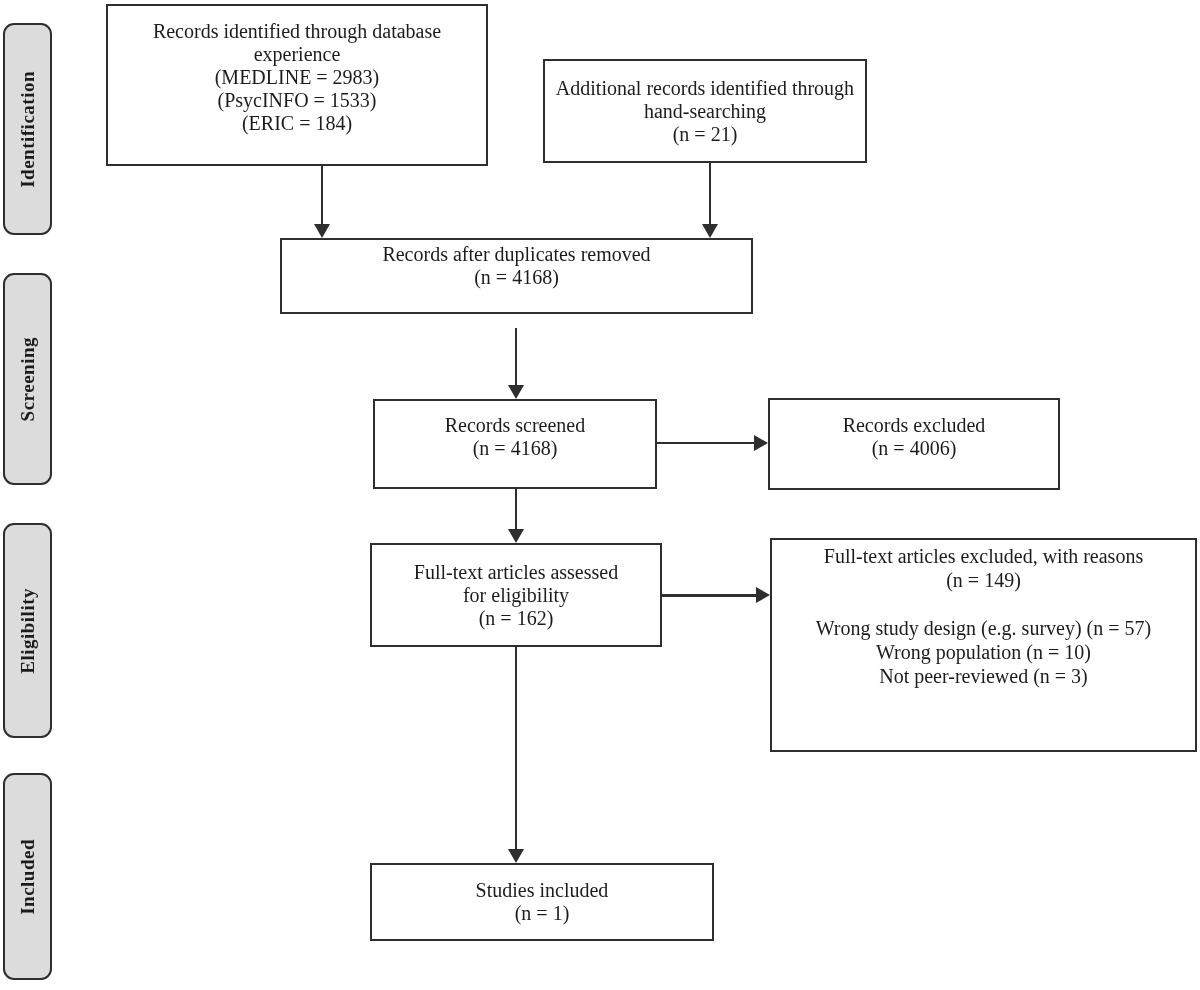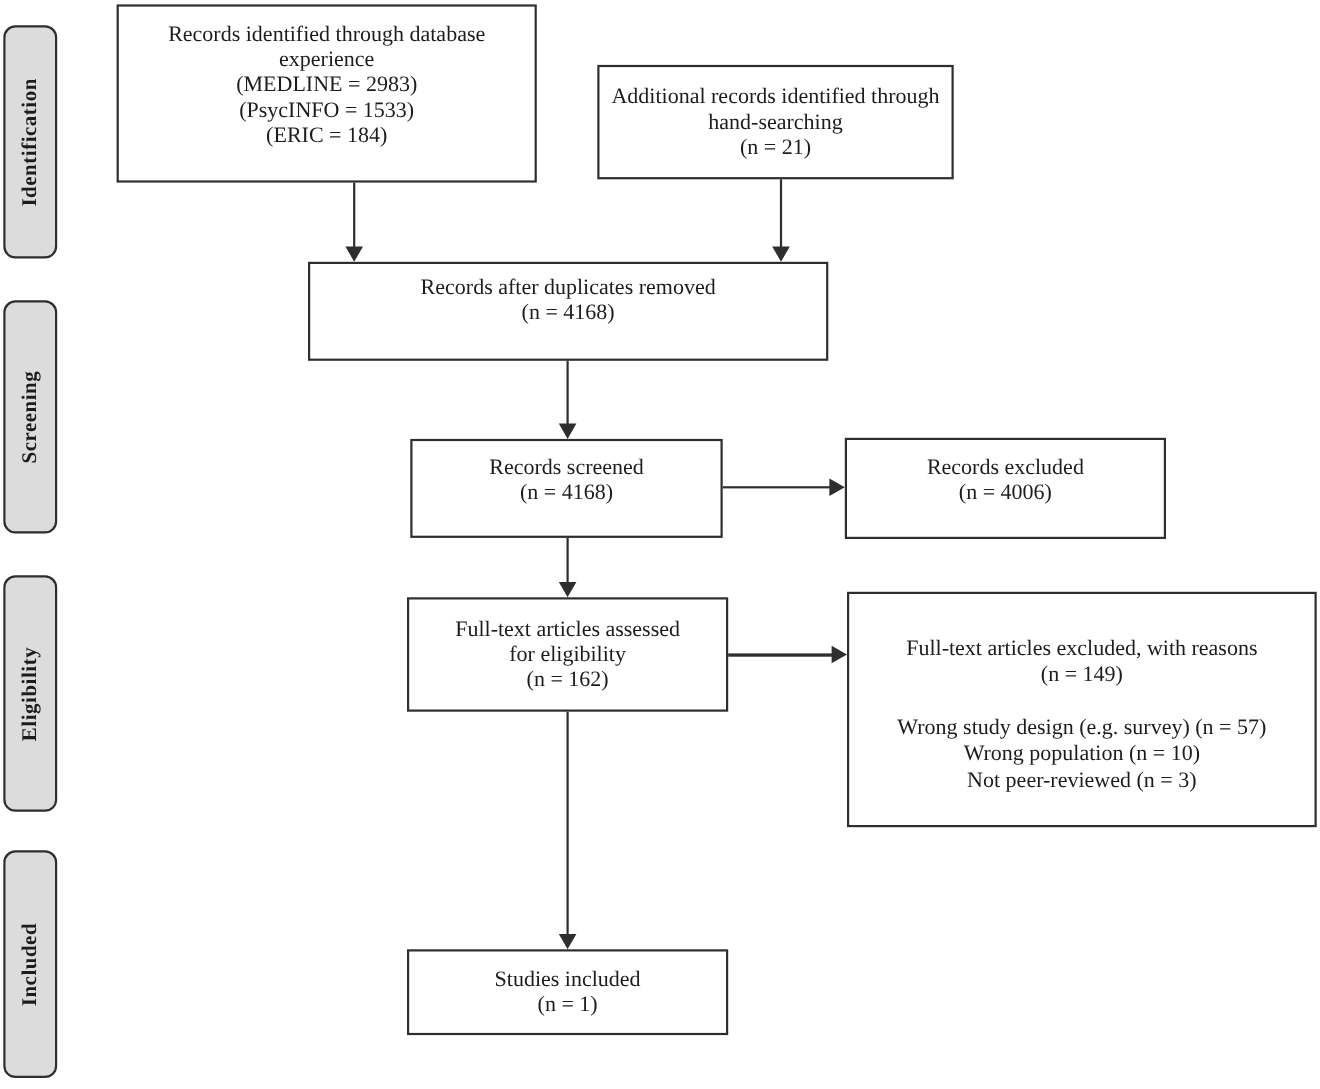--- a/index.html
+++ b/index.html
@@ -107,51 +107,51 @@
     <div class="line">(PsycINFO = 1533)</div>
     <div class="line">(ERIC = 184)</div>
   </div>
 
   <div class="box" style="left:543px; top:59px; width:324px; height:104px;">
     <div class="line">Additional records identified through</div>
     <div class="line">hand-searching</div>
     <div class="line">(n = 21)</div>
   </div>
 
-  <div class="box" style="left:280px; top:238px; width:473px; height:90px; padding-bottom:20px;">
+  <div class="box" style="left:280px; top:238px; width:473px; height:76px; padding-bottom:20px;">
     <div class="line">Records after duplicates removed</div>
     <div class="line">(n = 4168)</div>
   </div>
 
   <div class="box" style="left:373px; top:399px; width:284px; height:90px; padding-bottom:14px;">
     <div class="line">Records screened</div>
     <div class="line">(n = 4168)</div>
   </div>
 
   <div class="box" style="left:768px; top:398px; width:292px; height:92px; padding-bottom:14px;justify-content:center;">
     <div class="line">Records excluded</div>
     <div class="line">(n = 4006)</div>
   </div>
 
   <div class="box" style="left:370px; top:543px; width:292px; height:104px;">
     <div class="line">Full-text articles assessed</div>
     <div class="line">for eligibility</div>
     <div class="line">(n = 162)</div>
   </div>
 
-  <div class="box top-align wide-lines" style="left:770px; top:538px; width:427px; height:214px; padding-top:37px;">
+  <div class="box top-align wide-lines" style="left:770px; top:538px; width:427px; height:214px; padding-top:4px;">
     <div class="line">Full-text articles excluded, with reasons</div>
     <div class="line">(n = 149)</div>
     <div class="gap"></div>
     <div class="line">Wrong study design (e.g. survey) (n = 57)</div>
     <div class="line">Wrong population (n = 10)</div>
     <div class="line">Not peer-reviewed (n = 3)</div>
   </div>
 
-  <div class="box" style="left:370px; top:863px; width:292px; height:78px;">
+  <div class="box" style="left:370px; top:863px; width:344px; height:78px;">
     <div class="line">Studies included</div>
     <div class="line">(n = 1)</div>
   </div>
 
   <div class="vline" style="left:320.5px; top:166px; height:59px;"></div>
   <div class="head-down" style="left:313.5px; top:224px;"></div>
 
   <div class="vline" style="left:708.5px; top:163px; height:62px;"></div>
   <div class="head-down" style="left:701.5px; top:224px;"></div>
 

